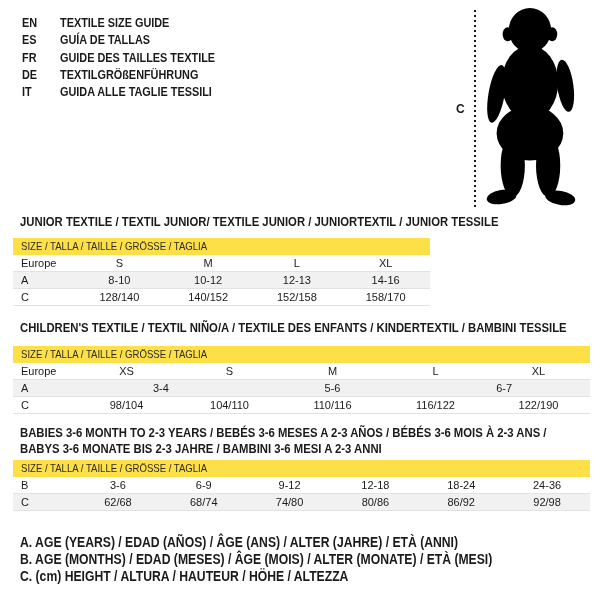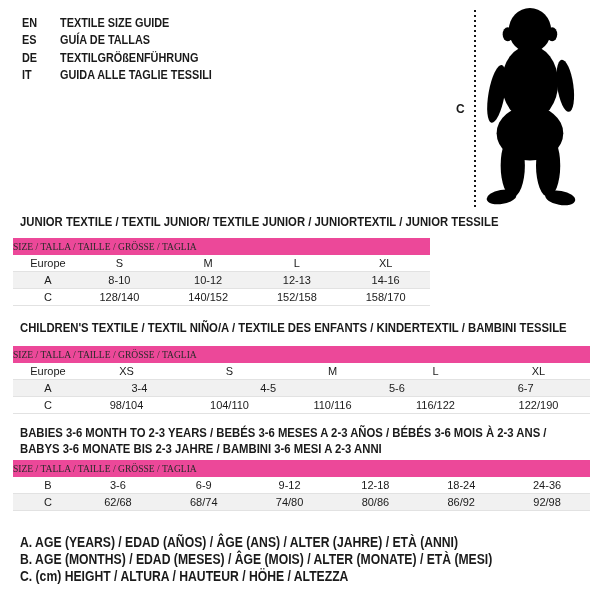--- a/index.html
+++ b/index.html
@@ -14,36 +14,37 @@
   .lang-code{display:inline-block;width:38px;}
   
   .dash{position:absolute;left:474px;top:10px;width:2px;height:197px;
         background:repeating-linear-gradient(to bottom,#151515 0 2.5px,transparent 2.5px 5px);}
   .clabel{position:absolute;left:456px;top:102px;font-size:12px;font-weight:bold;}
   .baby{position:absolute;left:483px;top:6px;width:106px;height:202px;}
   
   .ttl{position:absolute;left:20px;font-size:13px;font-weight:bold;line-height:15.5px;white-space:nowrap;}
   
   .tbl{position:absolute;left:13px;font-size:11px;}
-  .bar{height:17px;line-height:17px;background:#ec4899;color:#2a2a2a;font-family:Liberation Serif, serif;}
+  .bar{height:17px;line-height:17px;background:#fde047;padding-left:8px;color:#2a2a2a;}
   .row{display:flex;height:17px;line-height:16px;border-bottom:1px solid #e2e2e2;box-sizing:border-box;}
   .row.shaded{background:#f1f1f1;}
-  .lab{width:62px;padding-left:8px;box-sizing:border-box;text-align:center;}
+  .lab{width:62px;padding-left:8px;box-sizing:border-box;}
   .cell{flex:1;text-align:center;}
   
   .notes{position:absolute;left:20px;top:534px;font-size:14px;font-weight:bold;line-height:17px;}
 </style>
 </head>
 <body>
 
 <div class="canvas">
 
   <div class="langs" id="langs">
       <div class="lang-row"><span class="lang-code cond">EN</span><span class="cond">TEXTILE SIZE GUIDE</span></div>
       <div class="lang-row"><span class="lang-code cond">ES</span><span class="cond">GUÍA DE TALLAS</span></div>
+      <div class="lang-row"><span class="lang-code cond">FR</span><span class="cond">GUIDE DES TAILLES TEXTILE</span></div>
       <div class="lang-row"><span class="lang-code cond">DE</span><span class="cond">TEXTILGRÖßENFÜHRUNG</span></div>
       <div class="lang-row"><span class="lang-code cond">IT</span><span class="cond">GUIDA ALLE TAGLIE TESSILI</span></div>
     </div>
 
   <div class="dash"></div>
   <div class="clabel">C</div>
 
   <svg class="baby" viewBox="0 0 102 200" preserveAspectRatio="xMidYMid meet" aria-hidden="true">
     <g fill="#000000">
       <ellipse cx="45" cy="24" rx="21" ry="22"></ellipse>
@@ -97,21 +98,20 @@
         <span class="lab">Europe</span>
         <span class="cell">XS</span>
         <span class="cell">S</span>
         <span class="cell">M</span>
         <span class="cell">L</span>
         <span class="cell">XL</span>
       </div>
       <div class="row shaded">
         <span class="lab">A</span>
         <span class="cell">3-4</span>
-        <span class="cell">4-5</span>
         <span class="cell">5-6</span>
         <span class="cell">6-7</span>
       </div>
       <div class="row">
         <span class="lab">C</span>
         <span class="cell">98/104</span>
         <span class="cell">104/110</span>
         <span class="cell">110/116</span>
         <span class="cell">116/122</span>
         <span class="cell">122/190</span>

